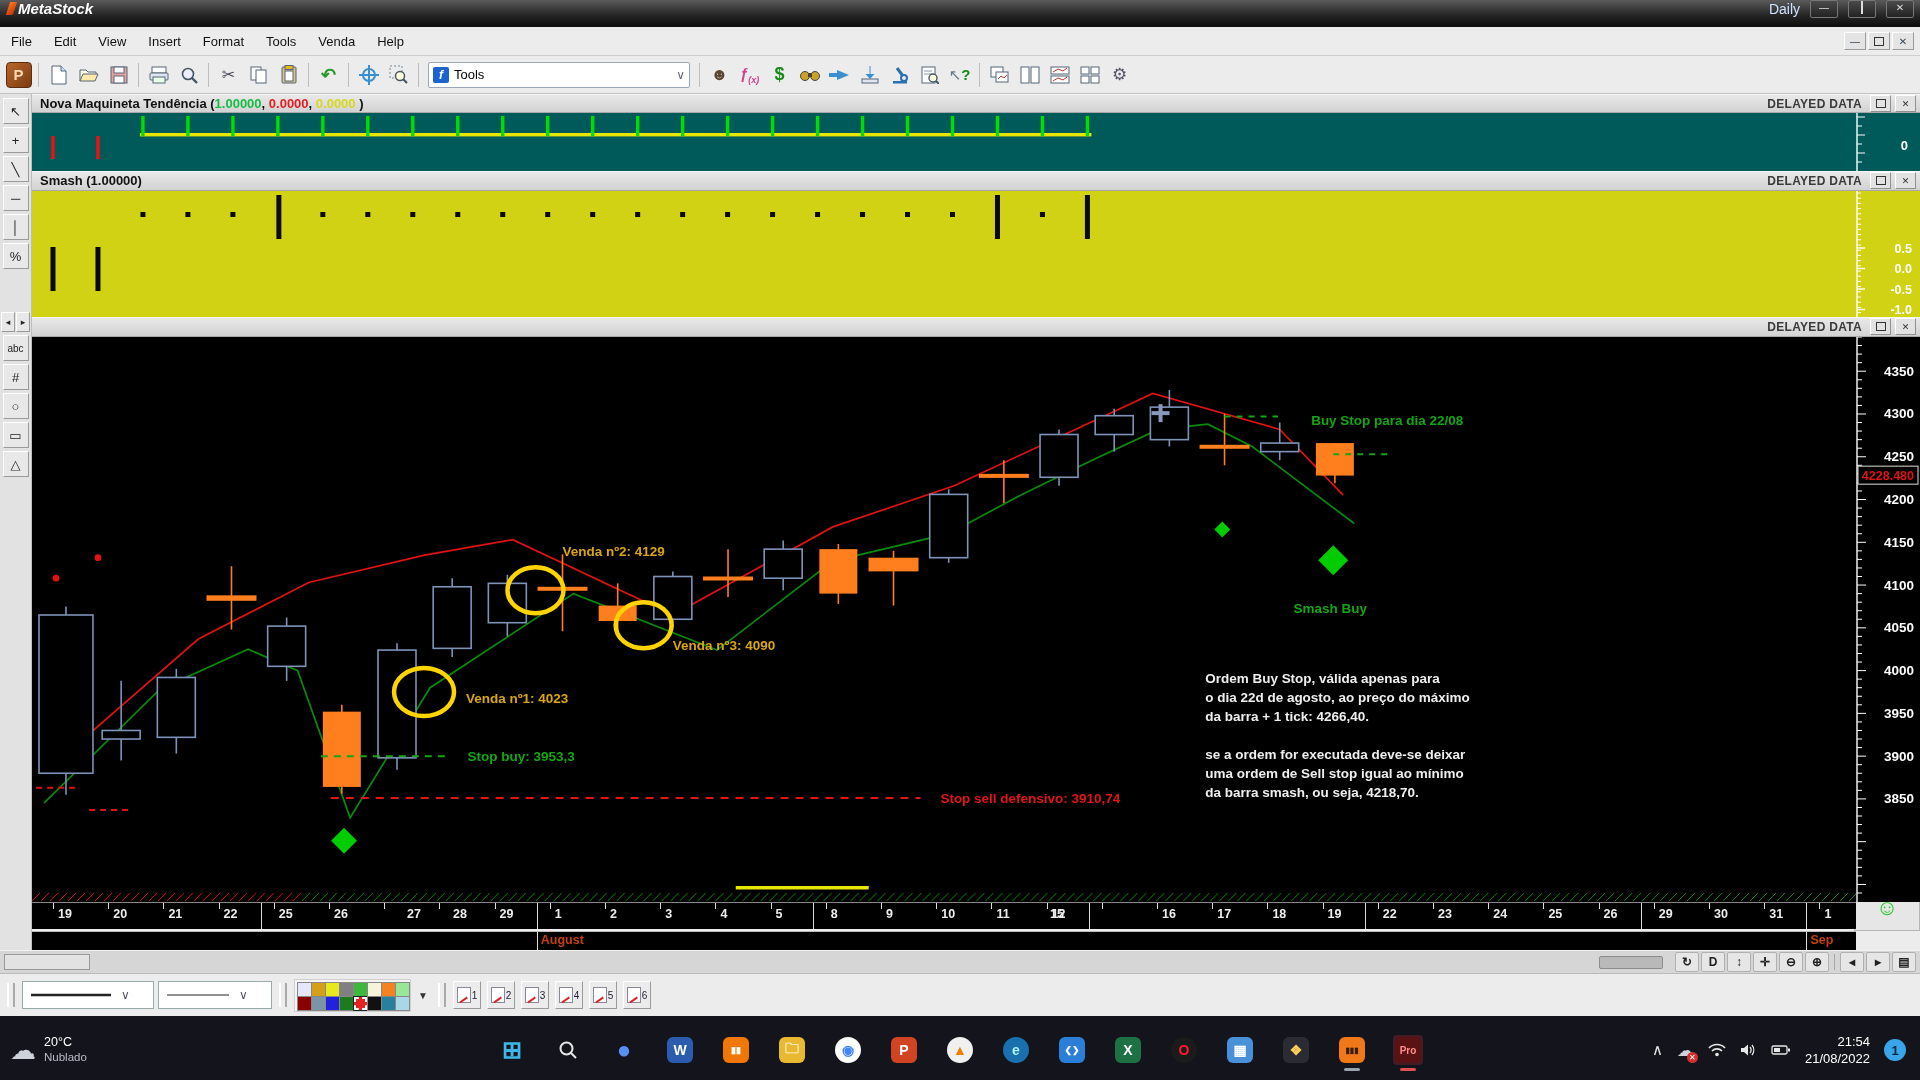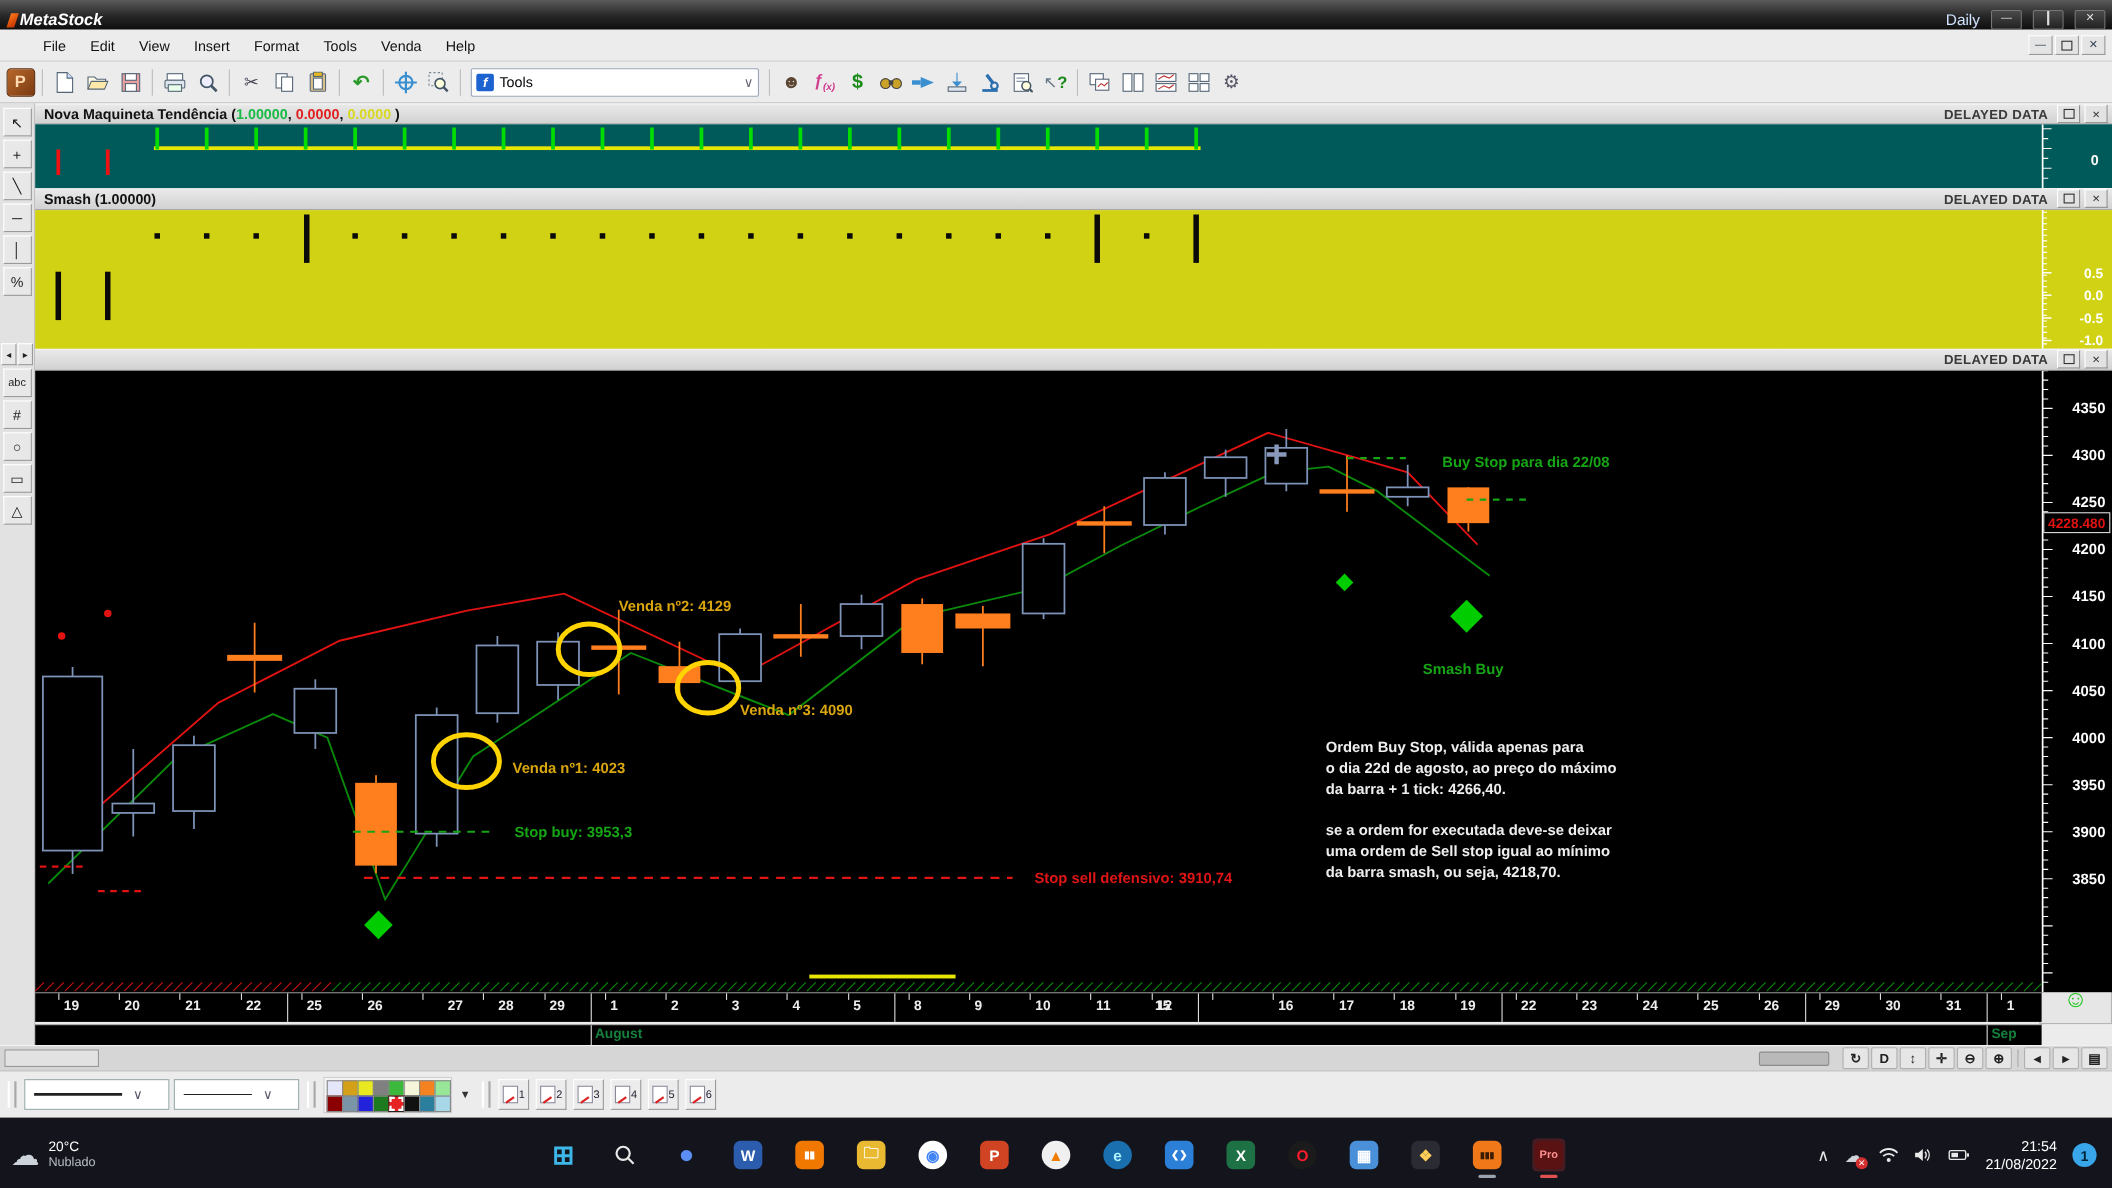--- a/index.html
+++ b/index.html
@@ -1,19 +1,19 @@
 <!DOCTYPE html>
 <html><head>
 <meta charset="utf-8">
 <style>
   html,body{margin:0;padding:0;background:#000;}
   .screen{position:relative;width:1920px;height:1080px;overflow:hidden;background:#ececec;
     font-family:"Liberation Sans",sans-serif;-webkit-font-smoothing:antialiased;}
   
-  .titlebar{height:27px;display:flex;align-items:flex-end;background:linear-gradient(#5a5a5a,#262626 55%,#0e0e0e);color:#fff;position:relative;}
+  .titlebar{height:27px;display:flex;align-items:flex-start;background:linear-gradient(#5a5a5a,#262626 55%,#0e0e0e);color:#fff;position:relative;}
   .logo{display:flex;align-items:center;gap:3px;padding-left:8px;font-weight:bold;font-style:italic;font-size:15px;}
   .logo-mark{width:7px;height:13px;background:linear-gradient(135deg,#ff7a1a,#c03000);transform:skewX(-18deg);}
   .wtitle{position:absolute;left:0;right:0;text-align:center;font-size:13px;color:#eee;pointer-events:none;}
   .tright{margin-left:auto;display:flex;align-items:center;gap:10px;padding-right:6px;z-index:2;}
   .periodicity{font-size:14px;color:#cfe2ff;}
   .wbtn{width:26px;height:16px;border:1px solid #777;border-radius:2px;background:linear-gradient(#4a4a4a,#222);color:#ddd;
     font-size:10px;line-height:14px;text-align:center;cursor:default;}
   .menubar{height:28px;display:flex;align-items:center;background:#ececec;border-bottom:1px solid #cfcfcf;font-size:13px;position:relative;}
   .menu-item{padding:5px 11px;color:#111;}
   .mdi-controls{margin-left:auto;display:flex;gap:2px;padding-right:6px;}
@@ -56,21 +56,21 @@
   .plotmain{flex:1;min-width:0;position:relative;}
   svg{display:block;}
   
   .dates{display:flex;}
   .dates-main{flex:1;position:relative;height:26px;background:#000;border-top:1px solid #888;}
   .dates-main span{position:absolute;top:4px;color:#eee;font-size:12.5px;font-weight:bold;}
   .tick{position:absolute;top:0;width:1px;height:6px;background:#ddd;}
   .wksep{position:absolute;top:0;width:1px;height:26px;background:#ddd;}
   .months{display:flex;}
   .months-main{flex:1;position:relative;height:18px;background:#000;border-top:1px solid #bbb;}
-  .months-main span{position:absolute;top:1px;color:#15803d;font-size:12.5px;font-weight:bold;}
+  .months-main span{position:absolute;top:1px;color:#c2410c;font-size:12.5px;font-weight:bold;}
   .mosep{position:absolute;top:0;width:1px;height:18px;background:#ddd;}
   .corner{width:64px;height:44px;background:#e6e6e6;border:1px solid #b5b5b5;display:flex;align-items:center;justify-content:center;}
   .smiley{color:#1ec81e;font-size:22px;}
   
   .controlsrow{height:22px;background:#d6d6d6;border-top:1px solid #f2f2f2;display:flex;align-items:center;padding:0 4px;gap:2px;}
   .sb-left{width:84px;height:14px;border:1px solid #999;background:#e2e2e2;}
   .sb-track{flex:1;height:14px;position:relative;}
   .sb-thumb{position:absolute;right:10px;top:1px;width:62px;height:11px;background:#b9b9b9;border:1px solid #8c8c8c;border-radius:2px;}
   .cbtn{min-width:22px;height:18px;border:1px solid #b0b0b0;background:#e6e6e6;color:#222;font-size:12px;
     display:flex;align-items:center;justify-content:center;border-radius:2px;font-weight:bold;}
@@ -118,21 +118,21 @@
     </div>
     <div class="tright">
       <span class="periodicity">Daily</span>
       <span class="wbtn">—</span>
       <span class="wbtn"><span class="hbox" style="border-color:#ddd"></span></span>
       <span class="wbtn">✕</span>
     </div>
   </div>
 
   <div class="menubar">
-    <div id="menu-items" style="display:flex;padding-left:28px;">
+    <div id="menu-items" style="display:flex;">
         <span class="menu-item">File</span>
         <span class="menu-item">Edit</span>
         <span class="menu-item">View</span>
         <span class="menu-item">Insert</span>
         <span class="menu-item">Format</span>
         <span class="menu-item">Tools</span>
         <span class="menu-item">Venda</span>
         <span class="menu-item">Help</span>
       </div>
     <div class="mdi-controls">

